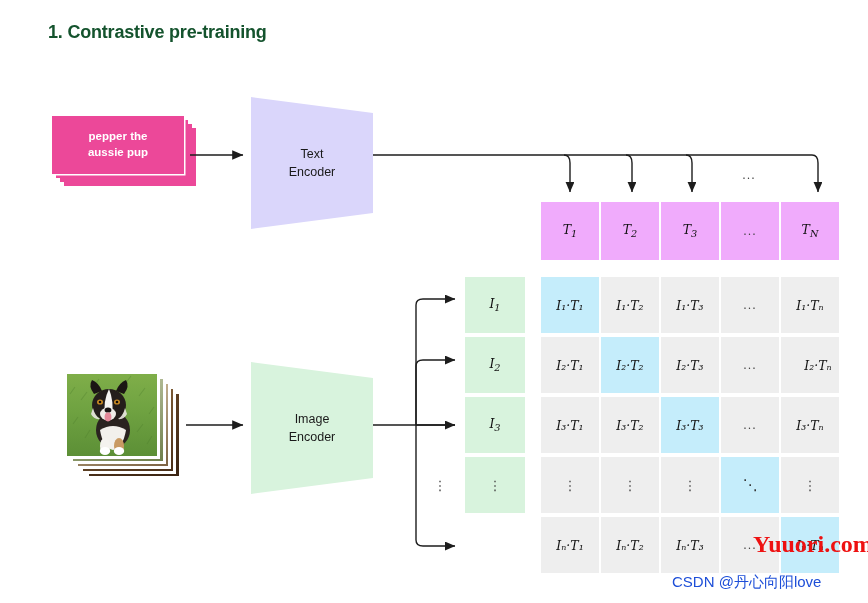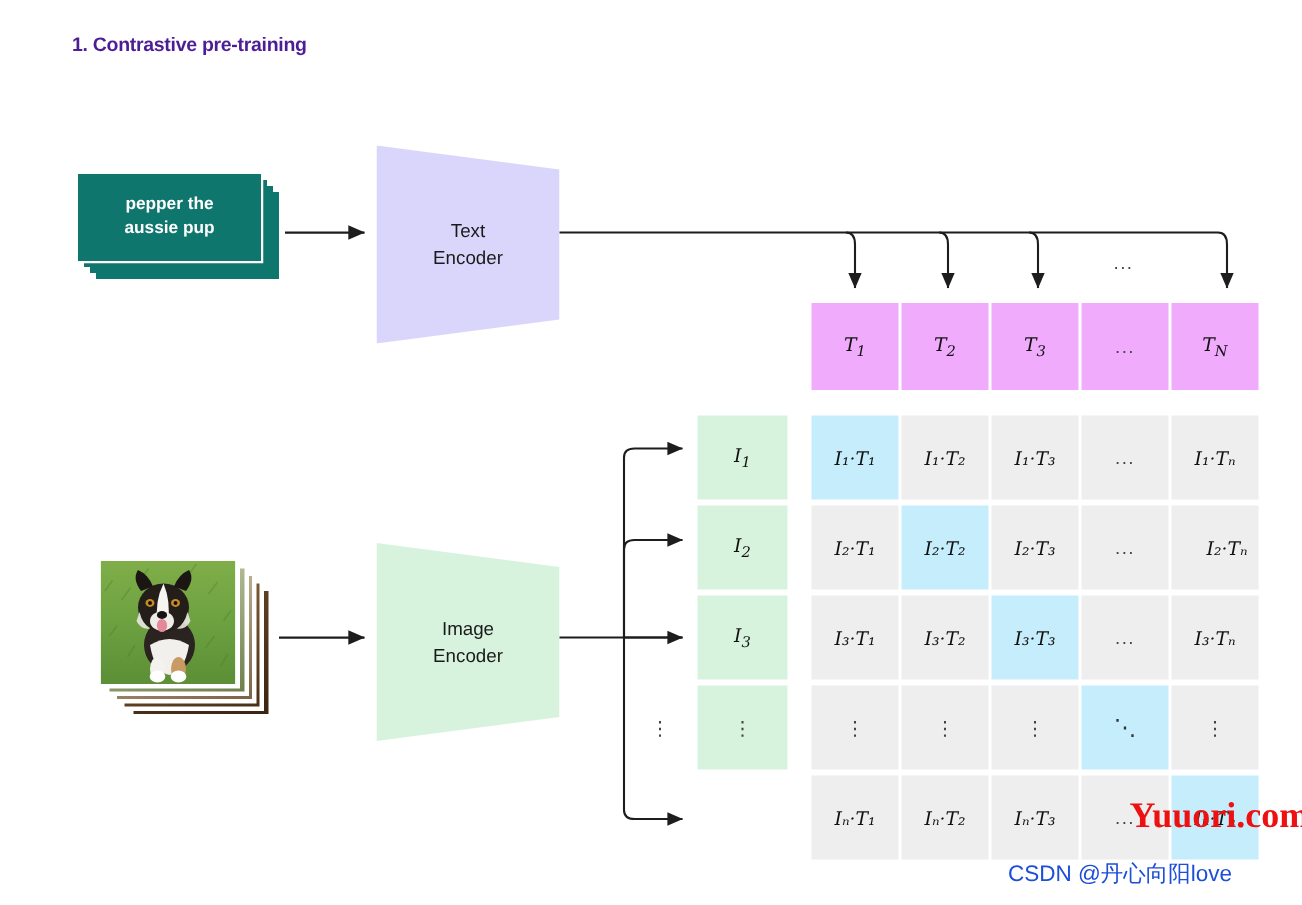--- a/index.html
+++ b/index.html
@@ -19,39 +19,39 @@
   .stage {
     position: absolute;
     inset: 0;
   }
 
   
   .page-title {
     position: absolute;
     left: 48px;
     top: 22px;
-    font-size: 13px;
+    font-size: 18px;
     font-weight: bold;
     letter-spacing: -0.2px;
-    color: #4c1d95;
+    color: #14532d;
   }
 
   
   .text-stack {
     position: absolute;
     left: 52px;
     top: 116px;
     width: 134px;
     height: 66px;
   }
   .text-card {
     position: absolute;
-    width: 122px;
+    width: 132px;
     height: 58px;
-    background: #0f766e;
+    background: #ec4899;
   }
   .text-card.l4 { left: 12px; top: 12px; }
   .text-card.l3 { left: 8px;  top: 8px;  }
   .text-card.l2 { left: 4px;  top: 4px;  }
   .text-card.l1 {
     left: 0px; top: 0px;
     display: flex;
     align-items: center;
     justify-content: center;
     box-shadow: 0 0 0 1.5px #ffffff;

